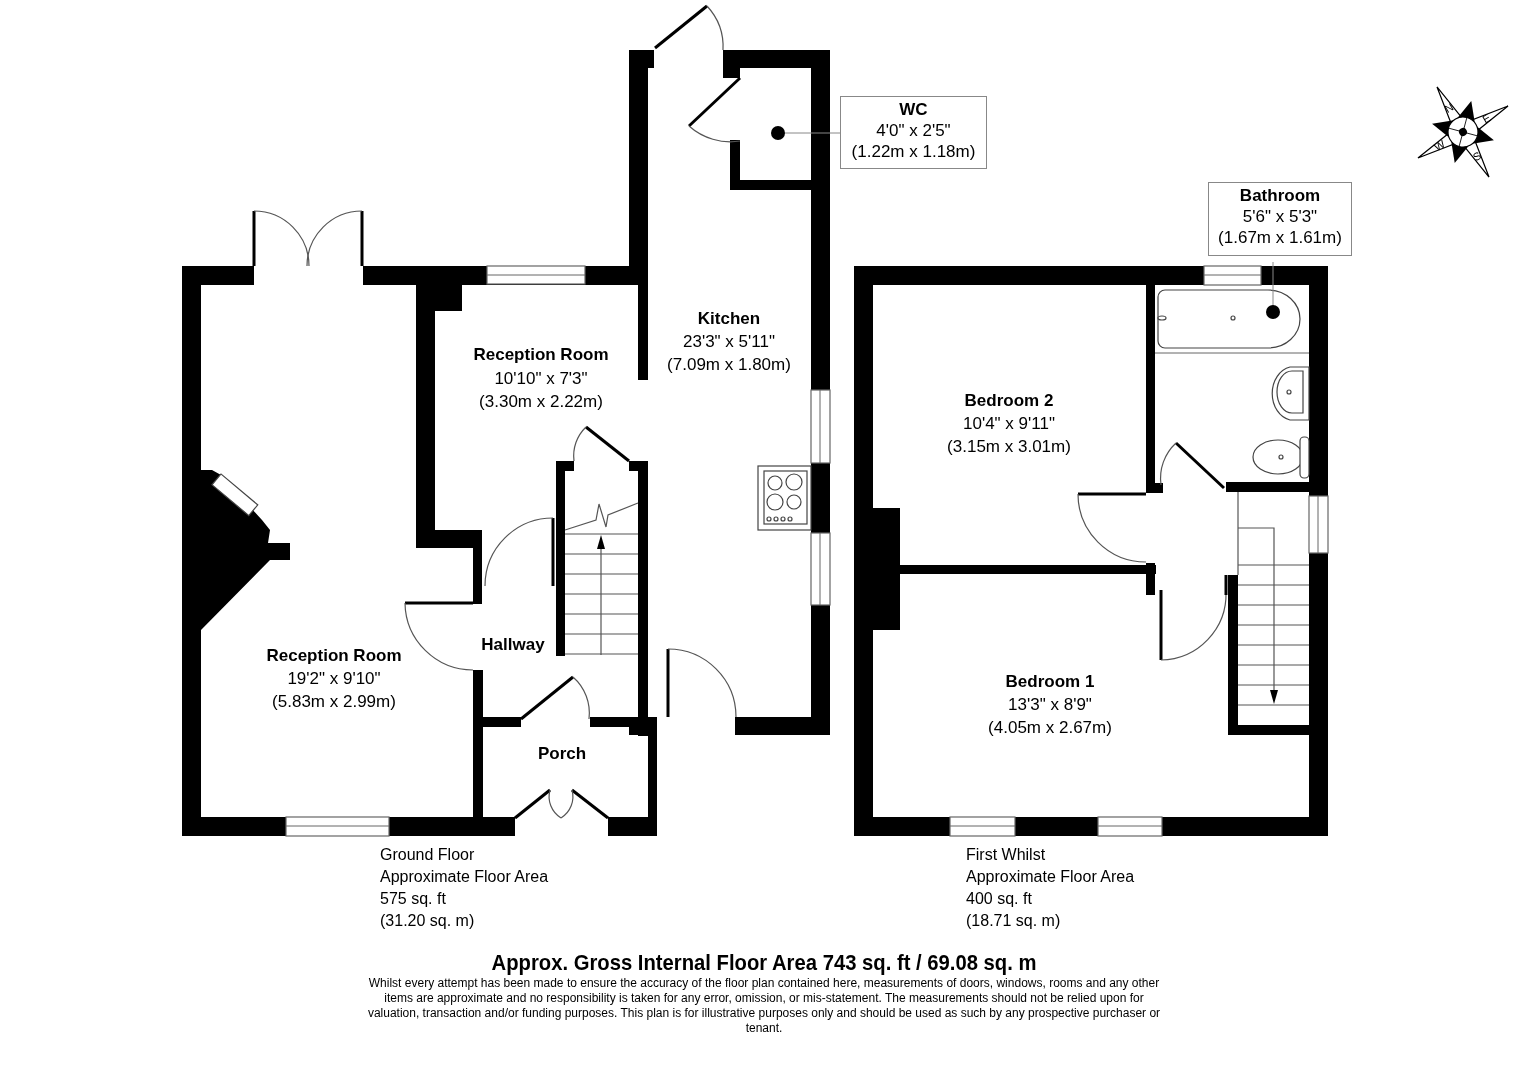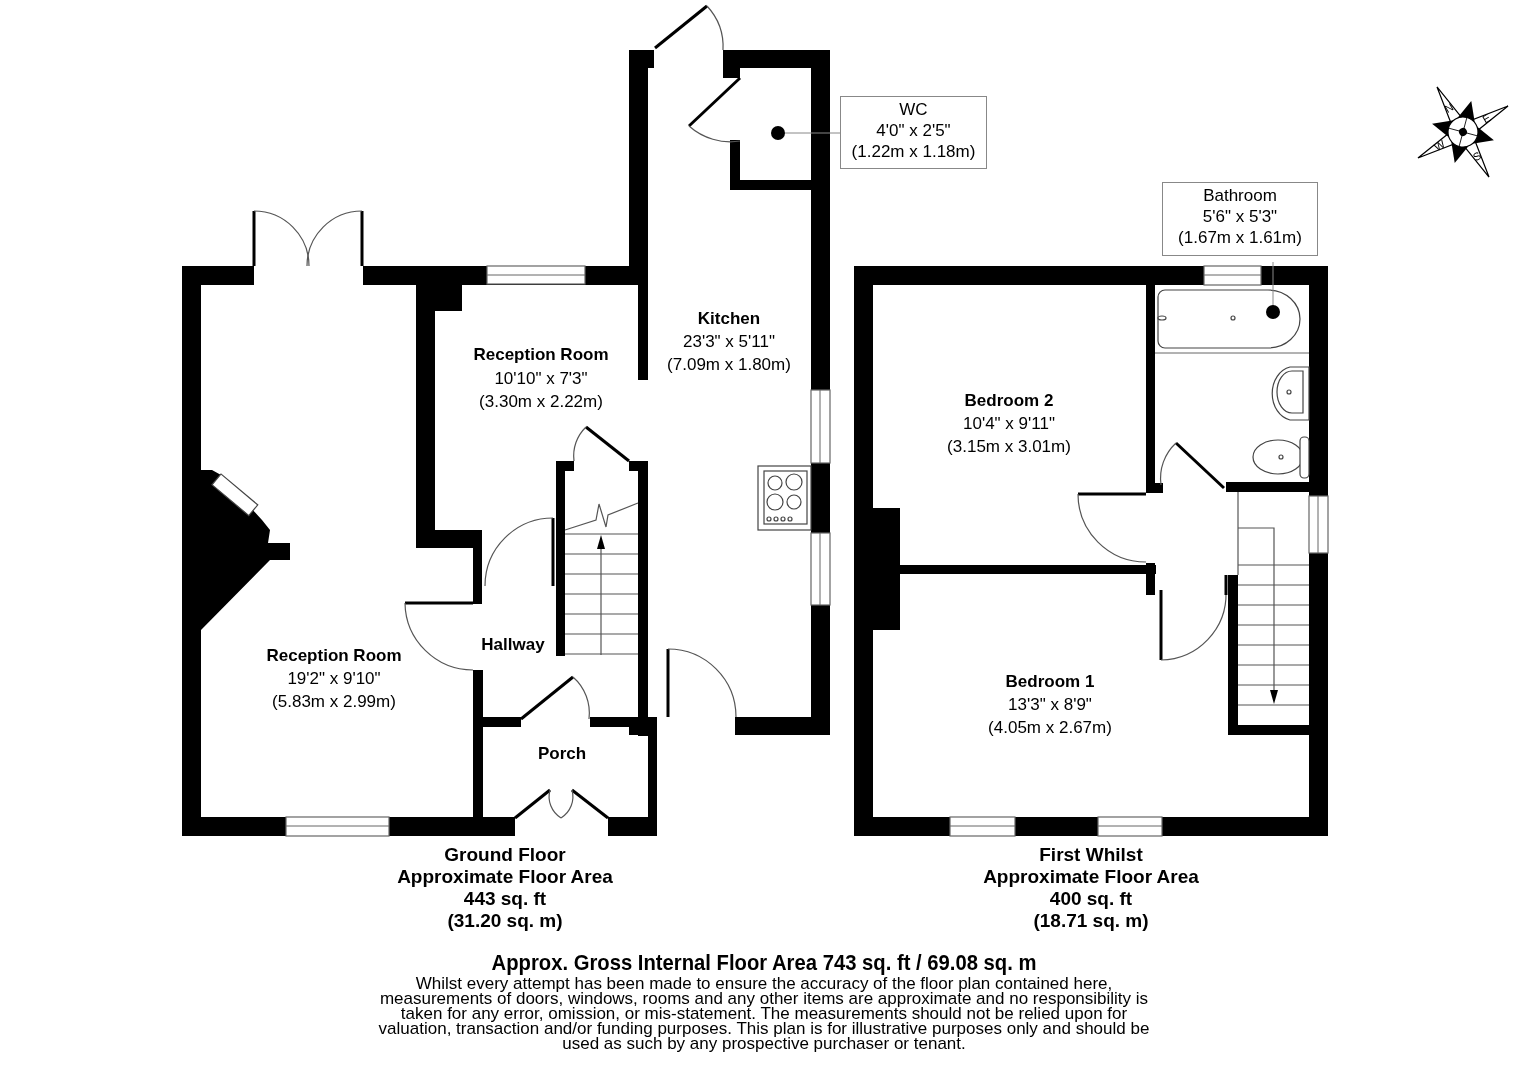--- a/index.html
+++ b/index.html
@@ -8,28 +8,28 @@
   #plan { position: absolute; left: 0; top: 0; width: 1528px; height: 1080px; }
   .wall { fill: #000; }
   .thin { fill: none; stroke: #555; stroke-width: 1.2; }
   .leaf { stroke: #000; stroke-width: 3; fill: none; }
   .win { fill: #fff; stroke: #666; stroke-width: 1.2; }
   .fixture { fill: #fff; stroke: #444; stroke-width: 1.2; }
   .rtitle { font-family: "Liberation Sans", sans-serif; font-weight: bold; font-size: 17px; text-anchor: middle; }
   .rdim { font-family: "Liberation Sans", sans-serif; font-size: 17px; text-anchor: middle; }
   .callout { position: absolute; border: 1px solid #888; background: #fff; text-align: center;
              font-size: 17px; line-height: 21px; padding: 2px 4px; box-sizing: border-box; }
-  .callout .t { font-weight: normal; display: block; }
+  .callout .t { font-weight: bold; display: block; }
   .callout span { display: block; }
-  .floor-area { position: absolute; text-align: center; font-weight: bold; font-size: 19px; line-height: 22px; }
+  .floor-area { position: absolute; text-align: left; font-weight: normal; font-size: 16px; line-height: 22px; }
   .floor-area span { display: block; }
   .gross { position: absolute; left: 0; width: 1528px; top: 950px; text-align: center;
            font-weight: bold; font-size: 22px; font-family: "Liberation Sans", sans-serif; transform: scaleX(0.92); }
   .disclaimer { position: absolute; left: 364px; width: 800px; top: 976px; text-align: center;
-                font-size: 17px; line-height: 15px; }
+                font-size: 12px; line-height: 15px; }
 </style>
 </head>
 <body>
 
 <svg id="plan" viewBox="0 0 1528 1080" xmlns="http://www.w3.org/2000/svg">
 
   <g>
 
     <rect class="wall" x="182" y="266" width="19" height="570"></rect>
     <rect class="wall" x="182" y="266" width="72" height="19"></rect>
@@ -263,30 +263,30 @@
     <text x="-27" y="4" font-size="11" text-anchor="middle" font-family="Liberation Sans, sans-serif">W</text>
   </g>
 </svg>
 
 <div class="callout" style="left:840px; top:96px; width:147px; height:73px;">
   <span class="t">WC</span>
   <span>4'0" x 2'5"</span>
   <span>(1.22m x 1.18m)</span>
 </div>
 
-<div class="callout" style="left:1162px; top:182px; width:156px; height:74px;">
+<div class="callout" style="left:1208px; top:182px; width:144px; height:74px;">
   <span class="t">Bathroom</span>
   <span>5'6" x 5'3"</span>
   <span>(1.67m x 1.61m)</span>
 </div>
 
 <div class="floor-area" style="left:380px; width:250px; top:844px;">
   <span>Ground Floor</span>
   <span>Approximate Floor Area</span>
-  <span>443 sq. ft</span>
+  <span>575 sq. ft</span>
   <span>(31.20 sq. m)</span>
 </div>
 <div class="floor-area" style="left:966px; width:250px; top:844px;">
   <span>First Whilst</span>
   <span>Approximate Floor Area</span>
   <span>400 sq. ft</span>
   <span>(18.71 sq. m)</span>
 </div>
 
 <div class="gross">Approx. Gross Internal Floor Area 743 sq. ft / 69.08 sq. m</div>

